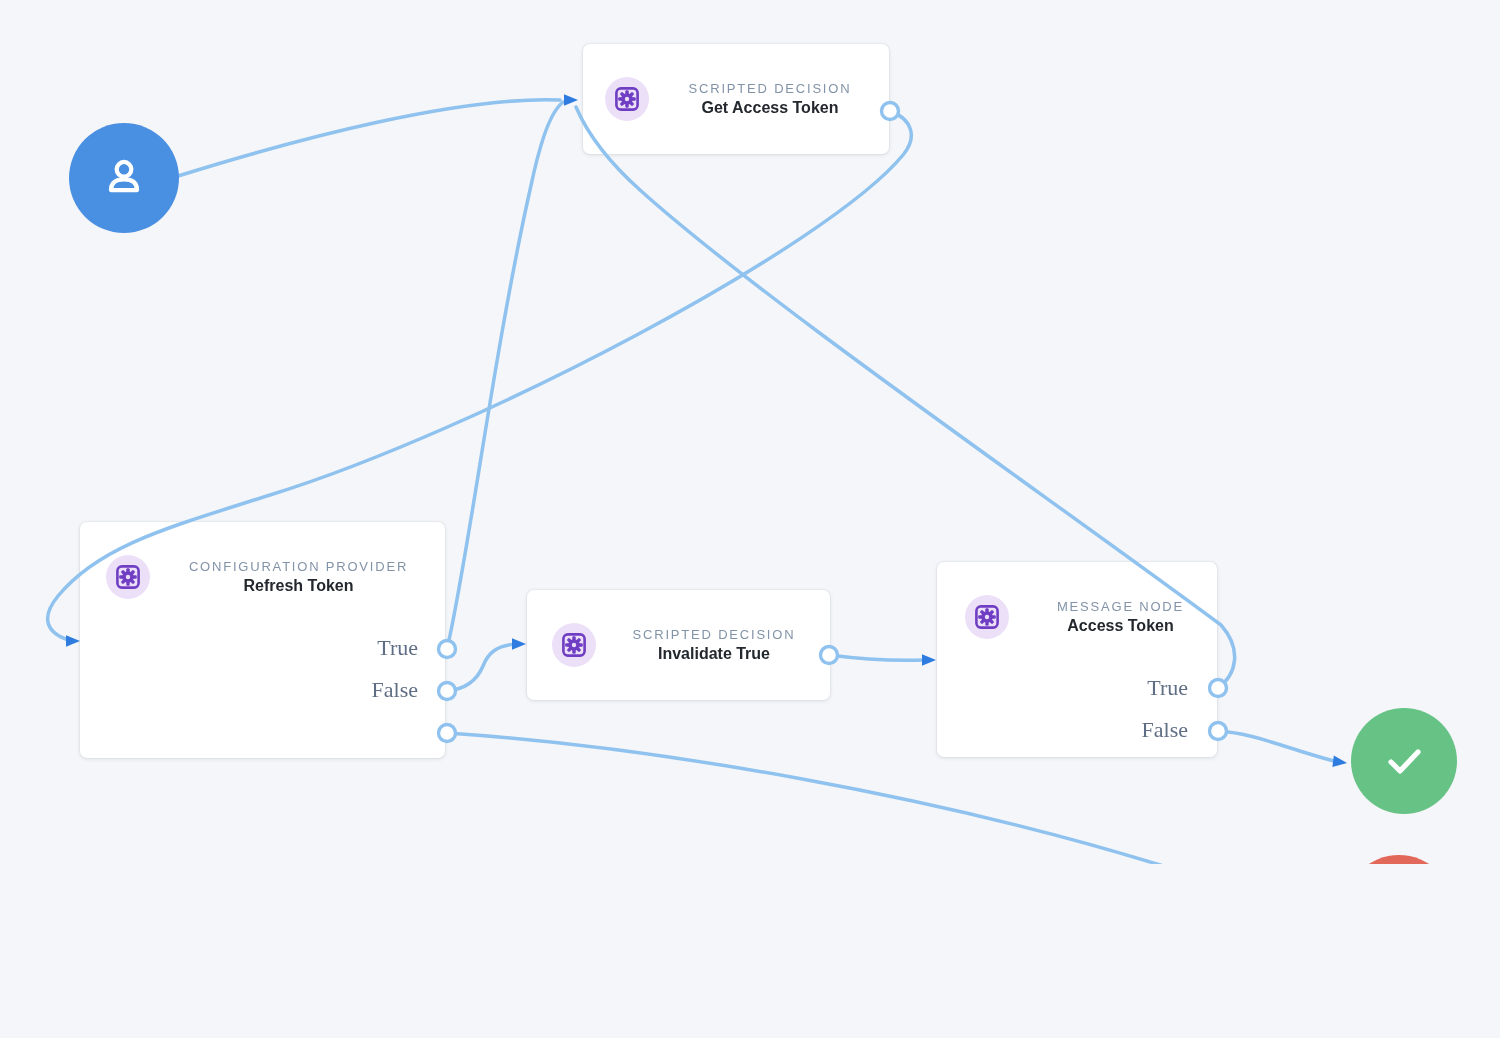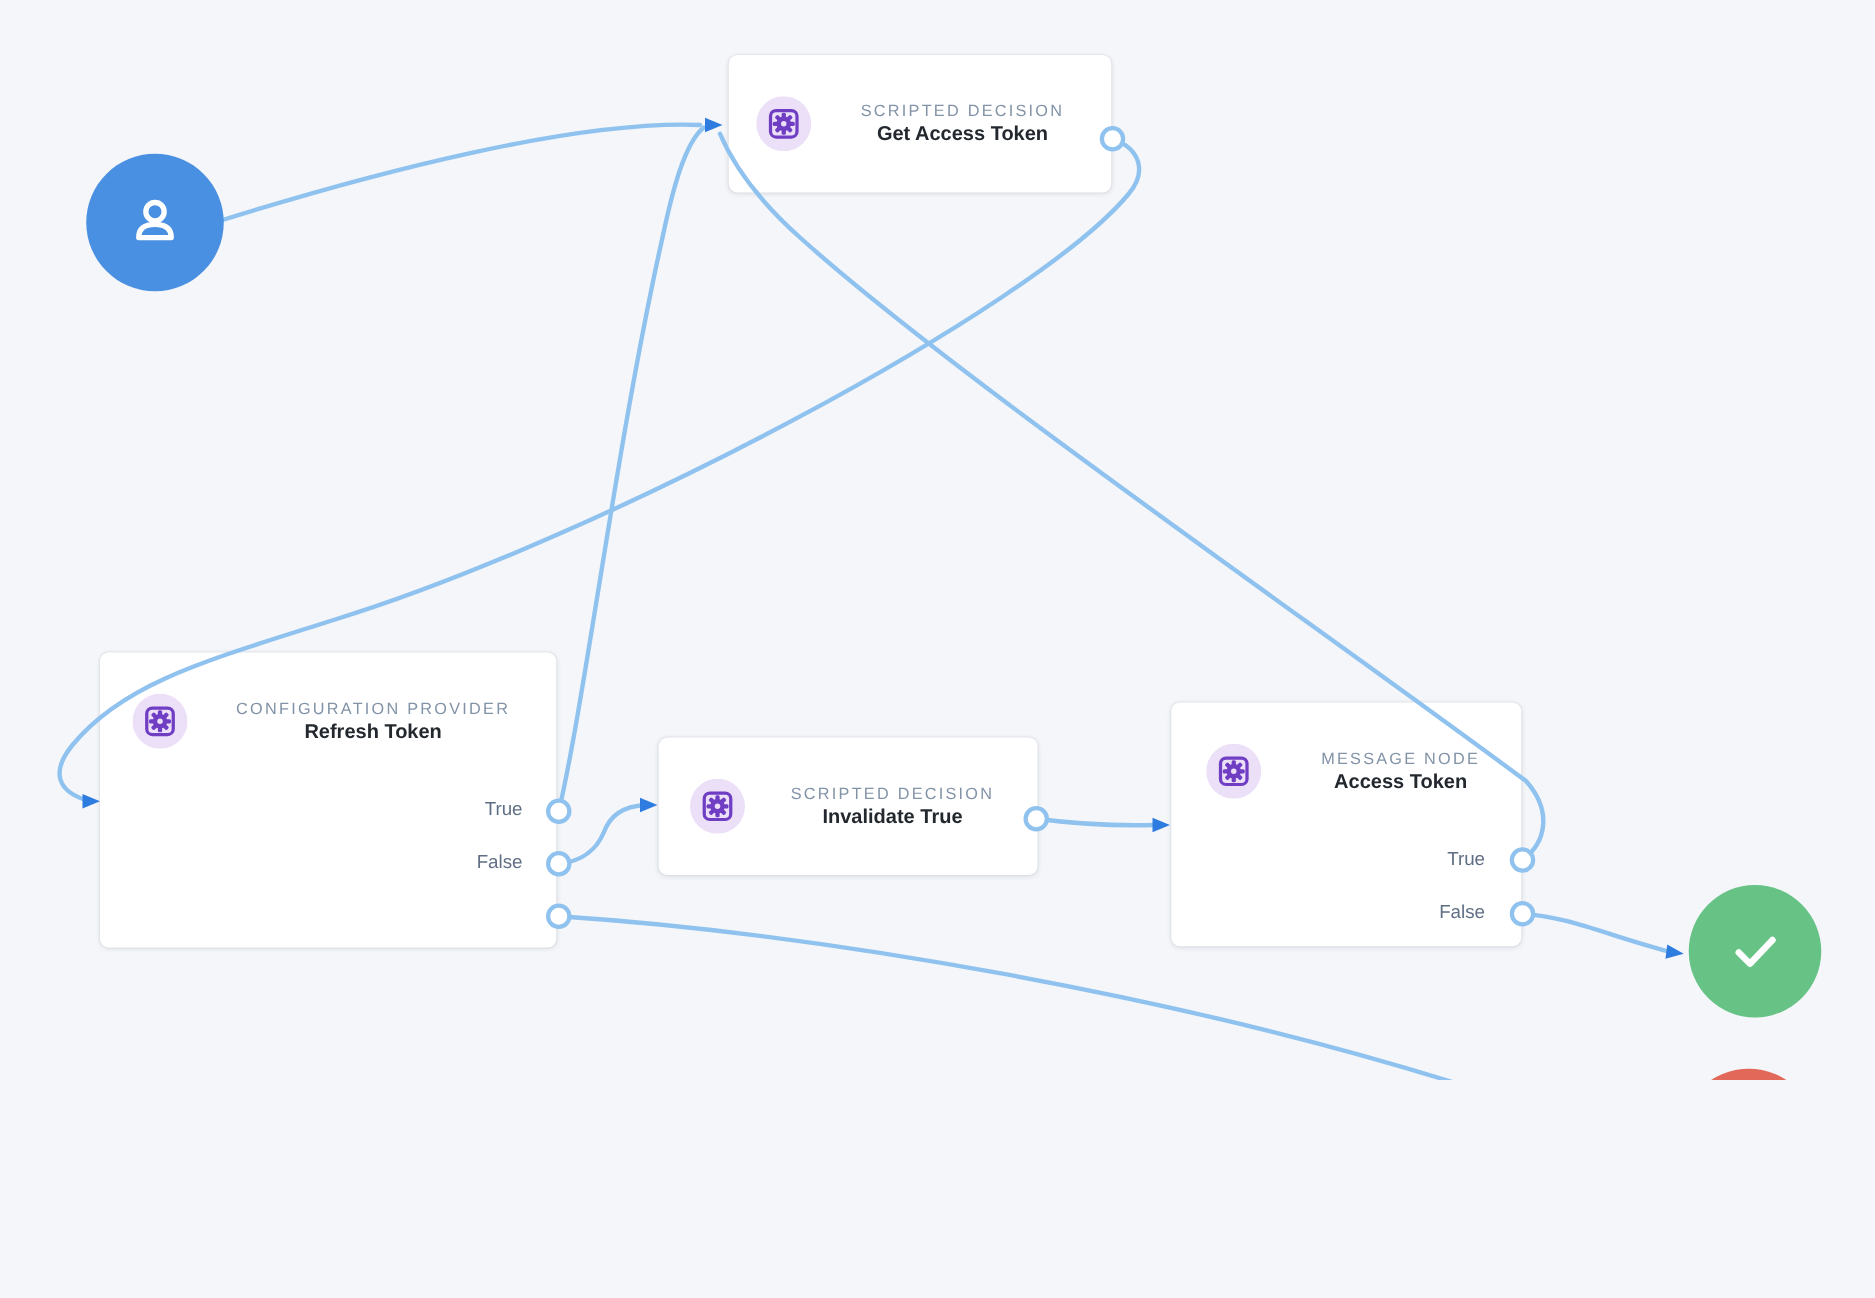--- a/index.html
+++ b/index.html
@@ -13,21 +13,21 @@
   .canvas{position:relative;width:1500px;height:864px;background:var(--canvas-bg);overflow:hidden;}
 
   .card{position:absolute;background:var(--card-bg);border-radius:7px;
         box-shadow:0 1px 4px rgba(25,39,70,.10),0 0 0 1px rgba(25,39,70,.035);z-index:1;}
   .card-head{display:flex;align-items:center;}
   .icon-badge{flex:0 0 44px;width:44px;height:44px;}
   .head-text{flex:1;text-align:center;min-width:0;}
   .type-label{font-size:13px;letter-spacing:1.8px;color:var(--type-label);white-space:nowrap;}
   .node-title{font-size:16px;font-weight:700;color:var(--title);margin-top:3px;white-space:nowrap;}
   .outcomes{position:absolute;text-align:right;}
-  .outcome{height:42px;line-height:42px;font-size:15px;color:var(--outcome-label);white-space:nowrap;}
+  .outcome{height:42px;line-height:42px;font-size:22px;color:var(--outcome-label);white-space:nowrap;font-family:Liberation Serif, serif;}
 
   .circle-node{position:absolute;border-radius:50%;display:flex;align-items:center;justify-content:center;z-index:3;}
   .start-node{background:var(--start-node);}
   .success-node{background:var(--success-node);}
   .failure-node{background:var(--failure-node);}
 
   .edge-layer{position:absolute;left:0;top:0;width:1500px;height:1038px;z-index:2;pointer-events:none;}
   .edge{fill:none;stroke:var(--edge);stroke-width:3.5;stroke-linecap:round;}
   .port{fill:var(--port-fill);stroke:var(--edge);stroke-width:3.4;}
   .arrowhead{fill:var(--arrow);}

